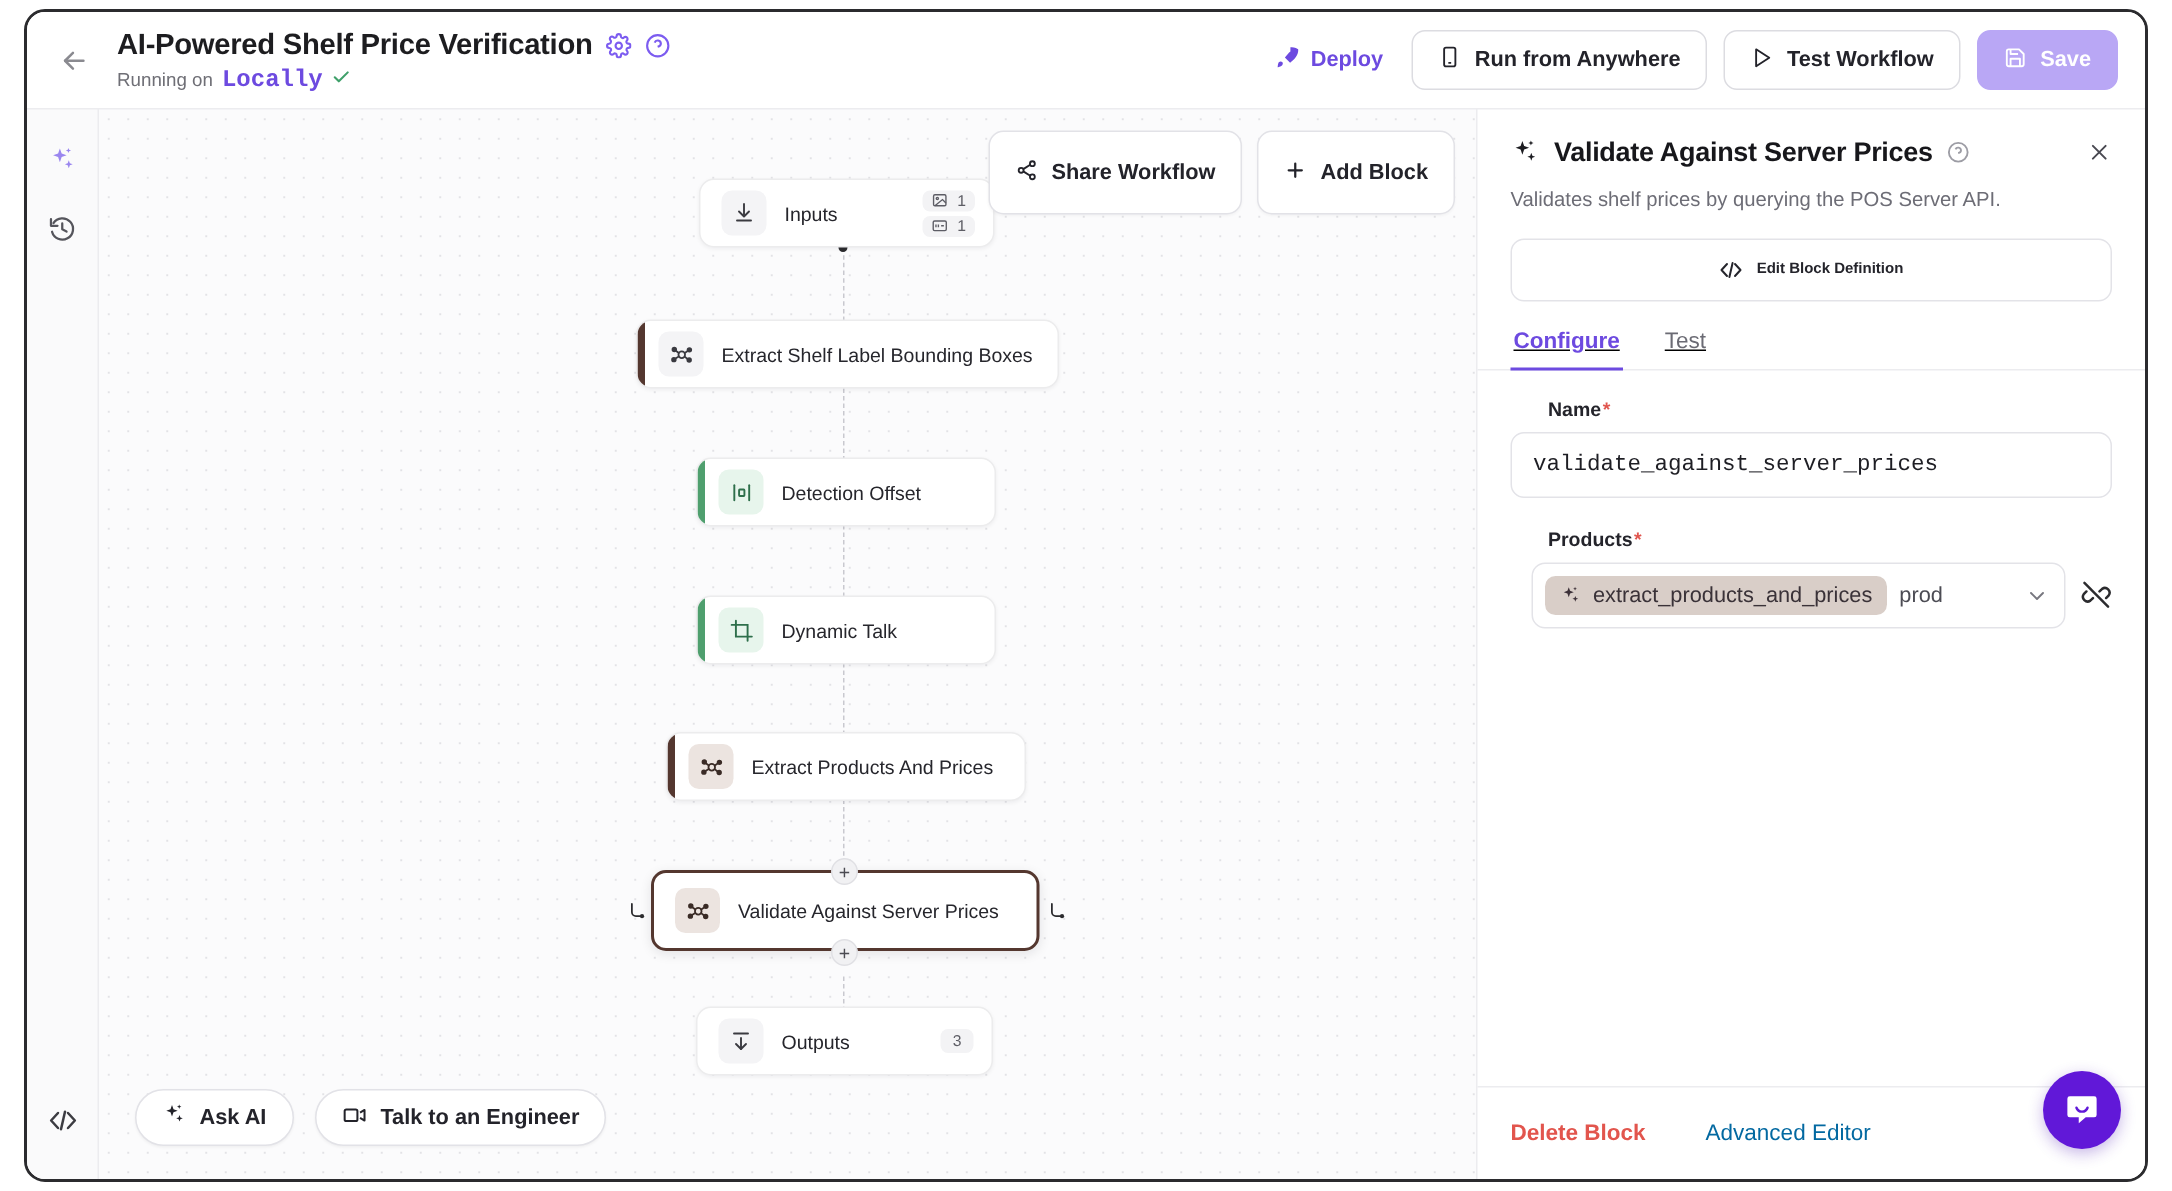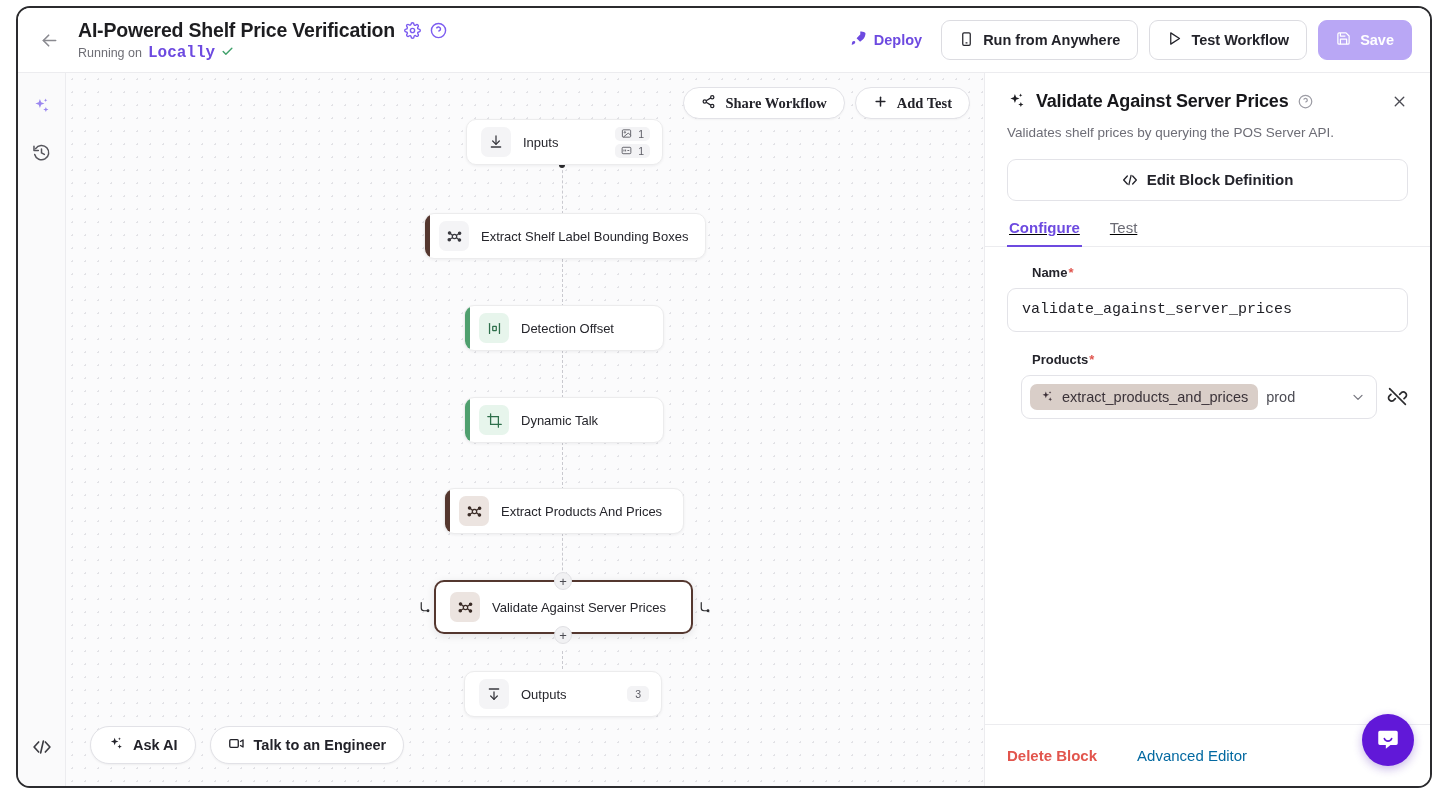--- a/index.html
+++ b/index.html
@@ -135,28 +135,28 @@
   }
 
   .canvas-top-actions {
     position: absolute;
     top: 14px; right: 14px;
     display: flex; gap: 10px;
     z-index: 4;
   }
   .canvas-btn {
     display: flex; align-items: center; gap: 9px;
-    height: 32px; padding: 0 17px;
+    height: 56px; padding: 0 17px;
     background: #fff;
     border: 1px solid #e2e2e7;
-    border-radius: 20px;
+    border-radius: 10px;
     font-size: 14.5px; font-weight: 700; color: #23232a;
     cursor: pointer; white-space: nowrap;
     box-shadow: 0 1px 2px rgba(0,0,0,.04);
-    font-family: Liberation Serif, serif;
+    font-family: Liberation Sans, sans-serif;
   }
 
   .canvas-bottom-actions {
     position: absolute;
     left: 24px; bottom: 22px;
     display: flex; gap: 14px;
     z-index: 4;
   }
   .pill-btn {
     display: flex; align-items: center; gap: 9px;
@@ -290,21 +290,21 @@
     line-height: 1.4;
   }
   .edit-def-btn {
     margin-top: 16px;
     width: 100%;
     height: 42px;
     border: 1px solid #e3e3e8;
     border-radius: 9px;
     background: #fff;
     display: flex; align-items: center; justify-content: center; gap: 9px;
-    font-size: 15px; font-weight: 700; color: #24242b;
+    font-size: 10px; font-weight: 700; color: #24242b;
     cursor: pointer;
     font-family: "Liberation Sans", sans-serif;
   }
   .tabs {
     margin-top: 18px;
     display: flex; gap: 26px;
     border-bottom: 1px solid #ececef;
     padding: 0 22px;
     text-decoration: underline;
   }
@@ -518,21 +518,21 @@
           </span>
           <span>Share Workflow</span>
         </button>
         <button class="canvas-btn">
           <span>
             <svg width="15" height="15" viewBox="0 0 24 24" fill="none" stroke="currentColor" stroke-width="2.4" stroke-linecap="round">
                 <line x1="12" y1="5" x2="12" y2="19"></line>
                 <line x1="5" y1="12" x2="19" y2="12"></line>
               </svg>
           </span>
-          <span>Add Test</span>
+          <span>Add Block</span>
         </button>
       </div>
 
       <div class="flow">
 
         <div class="edge" style="top:92px; height:90px;"></div>
         <div class="edge-dot" style="top:89px;"></div>
         <div class="edge" style="top:186px; height:73px;"></div>
         <div class="edge" style="top:277px; height:73px;"></div>
         <div class="edge" style="top:369px; height:73px;"></div>

